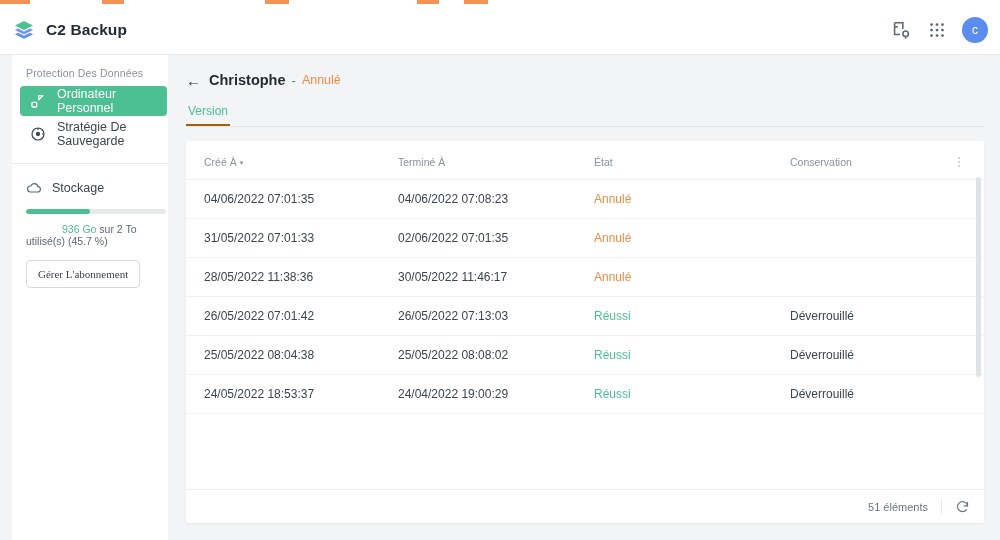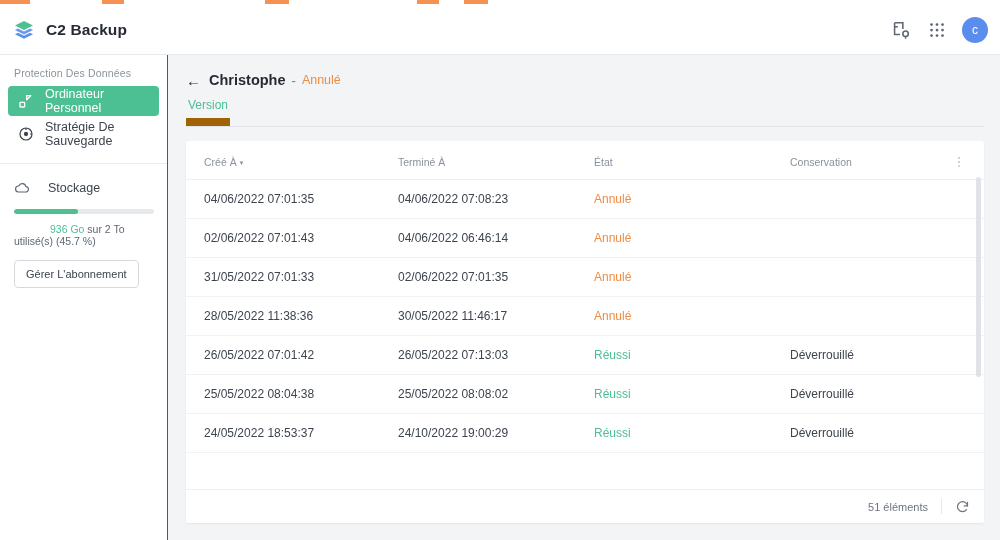--- a/index.html
+++ b/index.html
@@ -44,57 +44,57 @@
   .hdr-icon { width: 22px; height: 22px; color: #5f6773; cursor: pointer; display:block;}
   #avatar {
     width: 26px; height: 26px; border-radius: 50%;
     background: #5b8def; color: #fff; font-size: 12px;
     display: flex; align-items: center; justify-content: center;
     cursor: pointer; font-weight: 400;
   }
 
   
   #sidebar {
-    position: absolute; top: 55px; left: 0;
+    position: absolute; top: 55px; left: 12px;
     width: 168px; height: 485px;
     background: #ffffff;
-    border-right: 1px solid #15803d;
+    border-right: 5px solid #15803d;
     padding-top: 12px;
   }
   #sidebar-section-label {
     font-size: 10.5px; color: #8a929c; padding: 0 14px 7px 14px;
     letter-spacing: .15px;
   }
   .nav-item {
     display: flex; align-items: center; gap: 11px;
     height: 30px; margin: 0 8px 3px 8px;
     padding: 0 10px; border-radius: 4px;
     font-size: 12.5px; color: #3d444e; cursor: pointer;
   }
   .nav-item.active { background: #4cbf93; color: #ffffff; }
   .nav-ico { width: 16px; height: 16px; flex: 0 0 16px; display:block;}
   #sidebar-divider {
     height: 1px; background: #eaedf0; margin: 14px 0 0 0;
   }
   #storage-block { padding: 16px 14px 0 14px; }
-  #storage-head { display: flex; align-items: center; gap: 18px; }
+  #storage-head { display: flex; align-items: center; gap: 10px; }
   #storage-title { font-size: 12.5px; color: #3d444e; }
   #storage-bar {
     margin-top: 13px; height: 5px; border-radius: 3px;
     background: #e7eaed; overflow: hidden; width: 140px;
   }
   #storage-fill { height: 100%; background: #4cbf93; border-radius: 3px; }
   #storage-text { margin-top: 9px; font-size: 10.5px; color: #5f6773; }
   #storage-used { color: #4cbf93; margin-left: 36px; }
   #manage-sub-btn {
     margin-top: 13px; display: inline-block;
     border: 1px solid #d6dadf; border-radius: 4px;
     background: #fff; font-size: 11px; color: #3d444e;
     padding: 7px 11px; cursor: pointer;
-    font-family: Liberation Sans, sans-serif;
+    font-family: Liberation Serif, serif;
   }
 
   
   #main {
     position: absolute; top: 55px; left: 168px;
     width: 832px; height: 485px;
     background: #f2f4f6;
     padding: 14px 16px 0 18px;
   }
   #page-head { display: flex; align-items: center; gap: 6px; height: 22px; }
@@ -105,21 +105,21 @@
   #page-title { font-size: 14.5px; font-weight: bold; color: #262b33; }
   #title-sep { font-size: 13px; color: #6d7480; }
   #page-status { font-size: 12.5px; color: #f08c42; }
 
   #tabs {
     margin-top: 12px; display: flex; align-items: flex-end;
     border-bottom: 1px solid #e2e6ea; height: 24px;
   }
   .tab {
     font-size: 12px; color: #4cbf93; padding: 0 2px 6px 2px;
-    border-bottom: 8px solid #a16207; cursor: pointer;
+    border-bottom: 2px solid #a16207; cursor: pointer;
   }
 
   #card {
     margin-top: 14px; background: #ffffff;
     border-radius: 3px; height: 382px;
     box-shadow: 0 1px 2px rgba(30,40,60,.07);
     position: relative; overflow: hidden;
   }
 
   table { width: 100%; border-collapse: collapse; table-layout: fixed; }
@@ -300,26 +300,20 @@
           </tr>
         </thead>
         <tbody id="table-body">
             <tr>
               <td class="c1">04/06/2022 07:01:35</td>
               <td>04/06/2022 07:08:23</td>
               <td class="st-cancel">Annulé</td>
               <td colspan="2"></td>
             </tr>
             <tr>
-              <td class="c1">02/06/2022 07:01:43</td>
-              <td>04/06/2022 06:46:14</td>
-              <td class="st-cancel">Annulé</td>
-              <td colspan="2"></td>
-            </tr>
-            <tr>
               <td class="c1">31/05/2022 07:01:33</td>
               <td>02/06/2022 07:01:35</td>
               <td class="st-cancel">Annulé</td>
               <td colspan="2"></td>
             </tr>
             <tr>
               <td class="c1">28/05/2022 11:38:36</td>
               <td>30/05/2022 11:46:17</td>
               <td class="st-cancel">Annulé</td>
               <td colspan="2"></td>
@@ -331,21 +325,21 @@
               <td colspan="2">Déverrouillé</td>
             </tr>
             <tr>
               <td class="c1">25/05/2022 08:04:38</td>
               <td>25/05/2022 08:08:02</td>
               <td class="st-ok">Réussi</td>
               <td colspan="2">Déverrouillé</td>
             </tr>
             <tr>
               <td class="c1">24/05/2022 18:53:37</td>
-              <td>24/10/2022 19:00:29</td>
+              <td>24/04/2022 19:00:29</td>
               <td class="st-ok">Réussi</td>
               <td colspan="2">Déverrouillé</td>
             </tr>
           </tbody>
       </table>
     </div>
 
     <div id="scroll-track">
       <div id="scroll-thumb"></div>
     </div>

